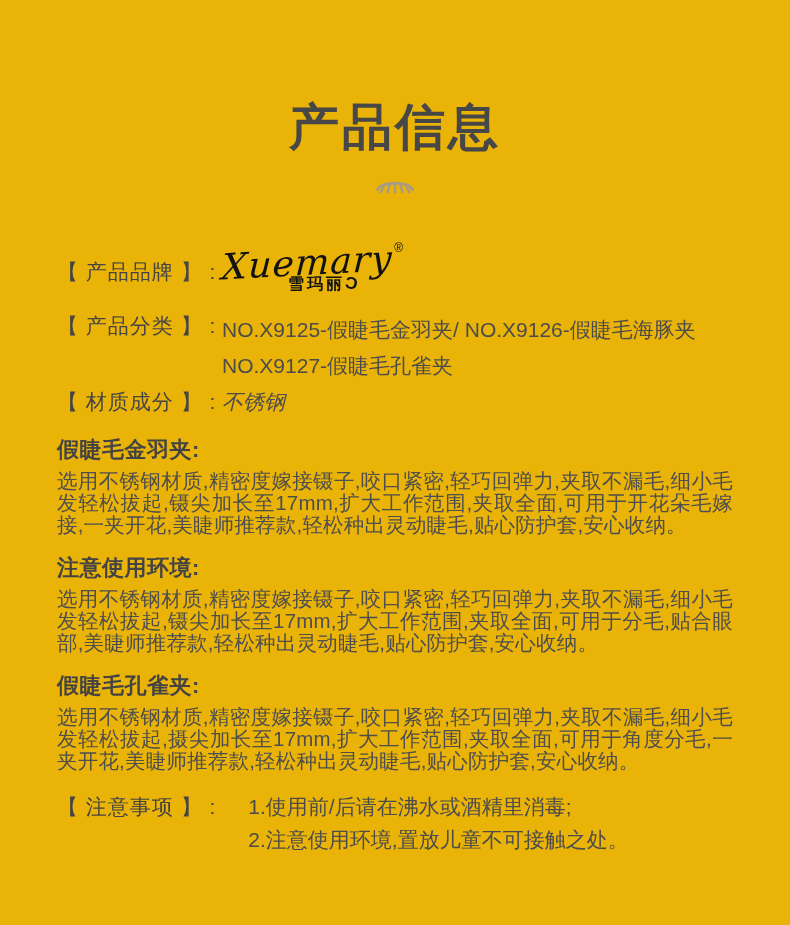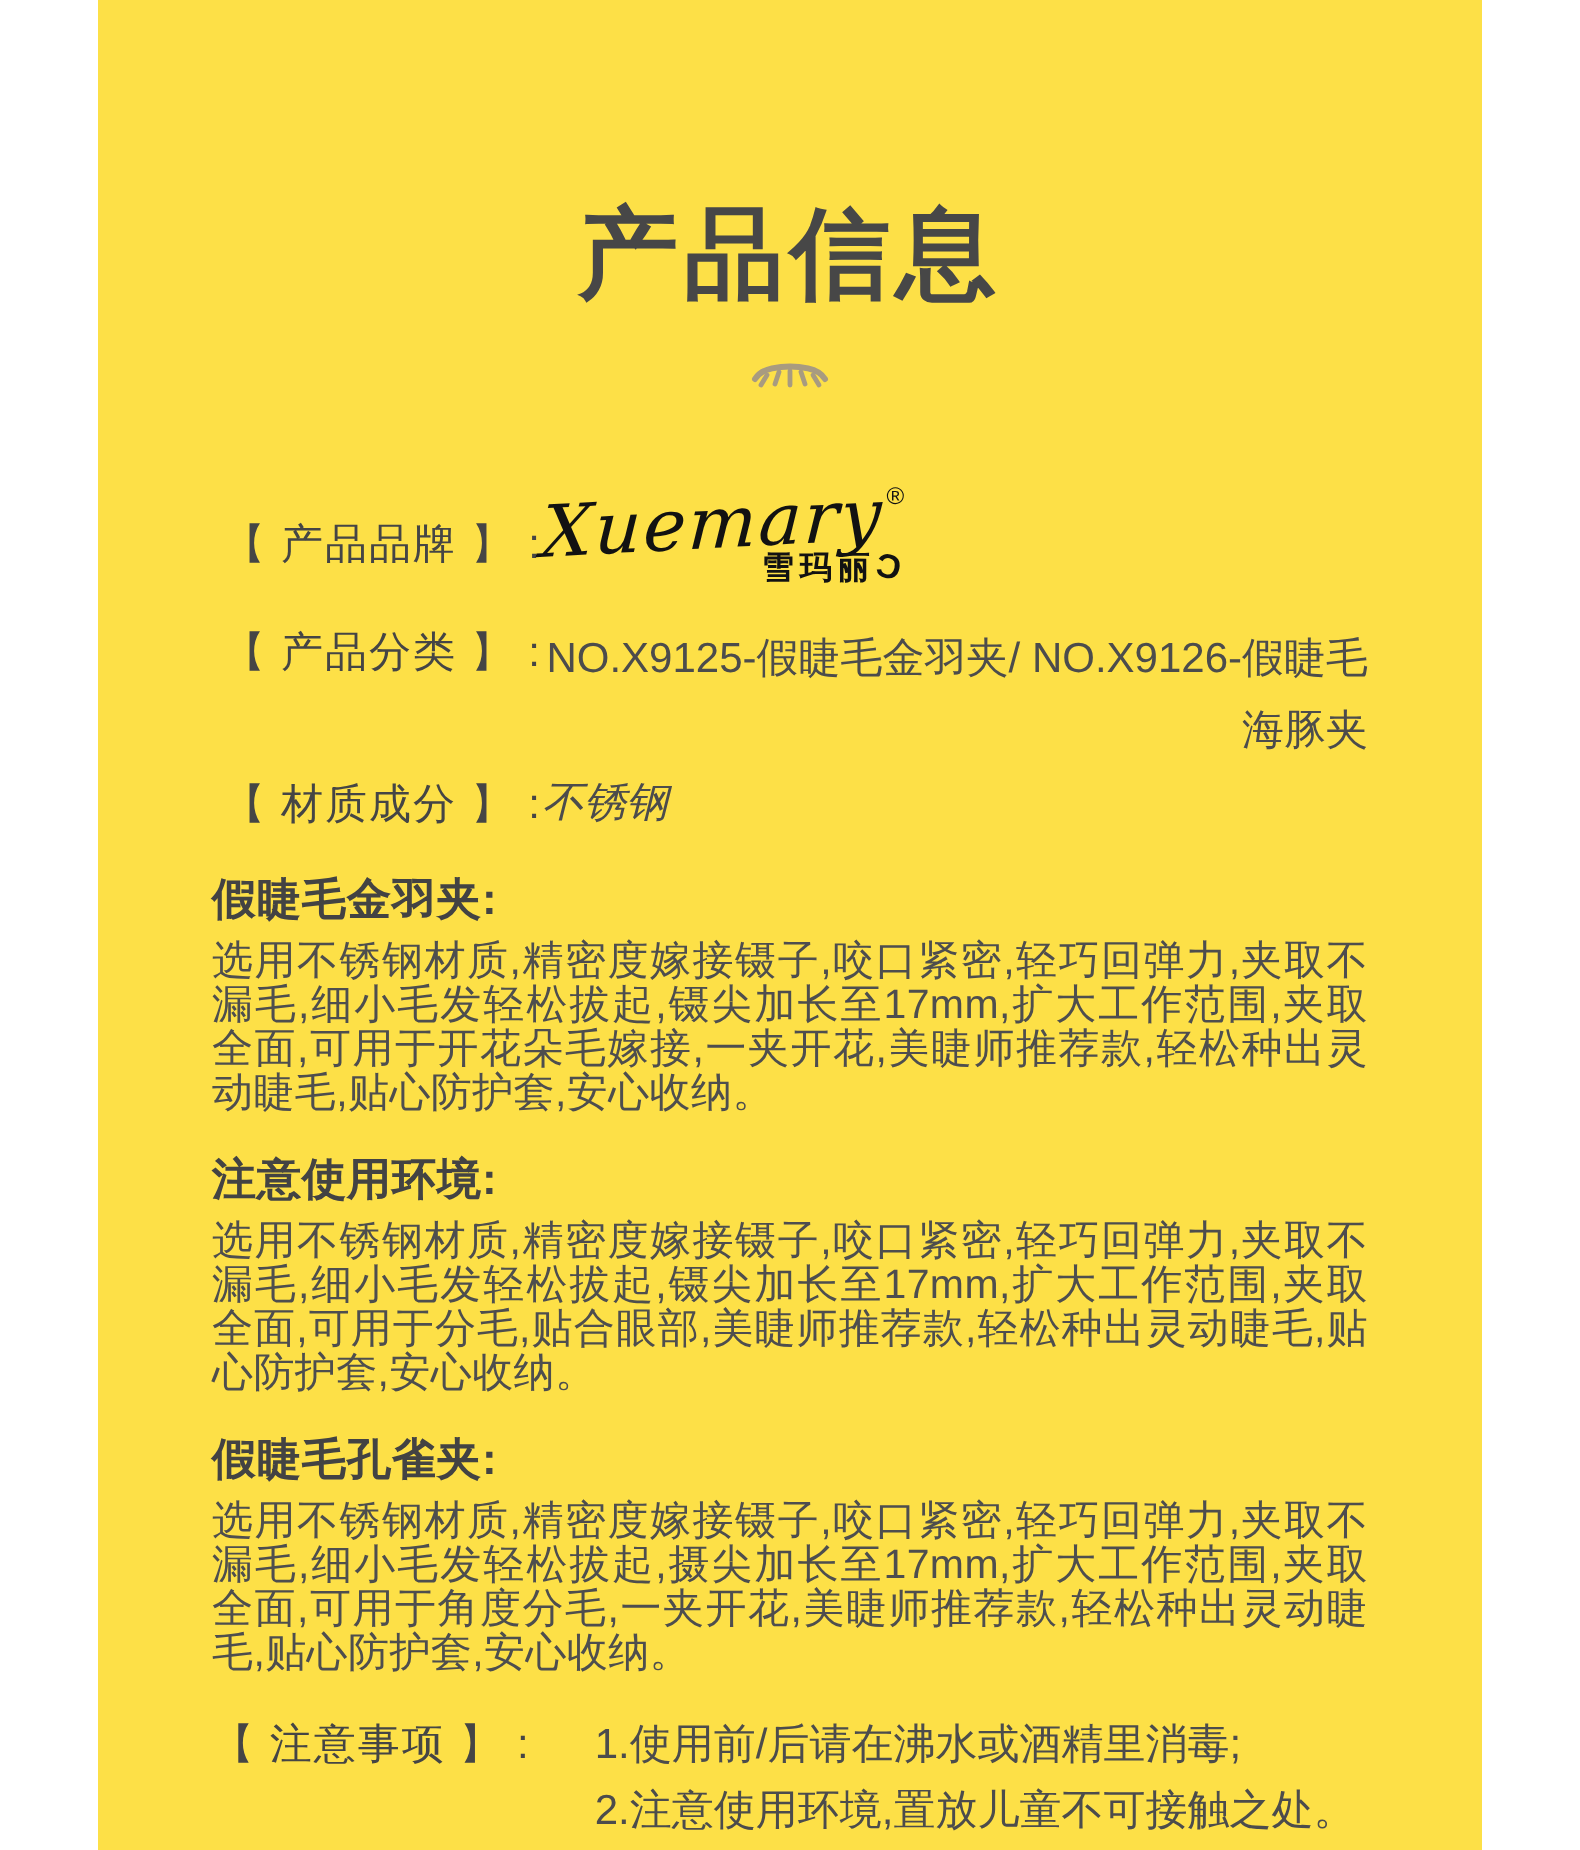--- a/index.html
+++ b/index.html
@@ -1,24 +1,24 @@
 <!DOCTYPE html>
 <html lang="zh"><head>
 <meta charset="utf-8">
 <style>
   * { box-sizing: border-box; margin: 0; padding: 0; }
   html, body { background: #ffffff; }
   body { font-family: "Liberation Sans", "DejaVu Sans", sans-serif; }
 
   .page {
     position: relative;
-    width: 692px;
+    width: 790px;
     height: 925px;
     margin: 0 auto;
-    background: #fde047;
+    background: #eab308;
     overflow: hidden;
     color: #4a4a4a;
   }
 
   
   .page-title {
     padding-top: 101px;
     text-align: center;
     font-size: 50px;
     line-height: 1.05;
@@ -33,21 +33,20 @@
     display: flex;
     justify-content: center;
   }
 
   
   .specs {
     margin-top: 42px;
     padding: 0 57px;
     font-size: 21px;
     color: #484848;
-    text-align: right;
   }
   .spec-row { display: flex; align-items: flex-start; }
   .spec-label {
     flex: 0 0 165px;
     white-space: nowrap;
     letter-spacing: 1px;
     color: #454545;
   }
   .spec-value { line-height: 36px; color: #4c4c4c; }
 
@@ -154,20 +153,21 @@
       <span class="brand-logo">
         <span class="logo-script">Xuemary</span><sup class="logo-reg">®</sup>
         <div class="logo-sub"><span>雪玛丽</span><span class="logo-curl">Ɔ</span></div>
       </span>
     </div>
 
     <div class="spec-row category-row">
       <span class="spec-label">【 产品分类 】 :</span>
       <span class="spec-value">
         <div>NO.X9125-假睫毛金羽夹/ NO.X9126-假睫毛海豚夹</div>
+        <div>NO.X9127-假睫毛孔雀夹</div>
       </span>
     </div>
 
     <div class="spec-row material-row">
       <span class="spec-label">【 材质成分 】 :</span>
       <span class="spec-value">不锈钢</span>
     </div>
 
   </div>
 

